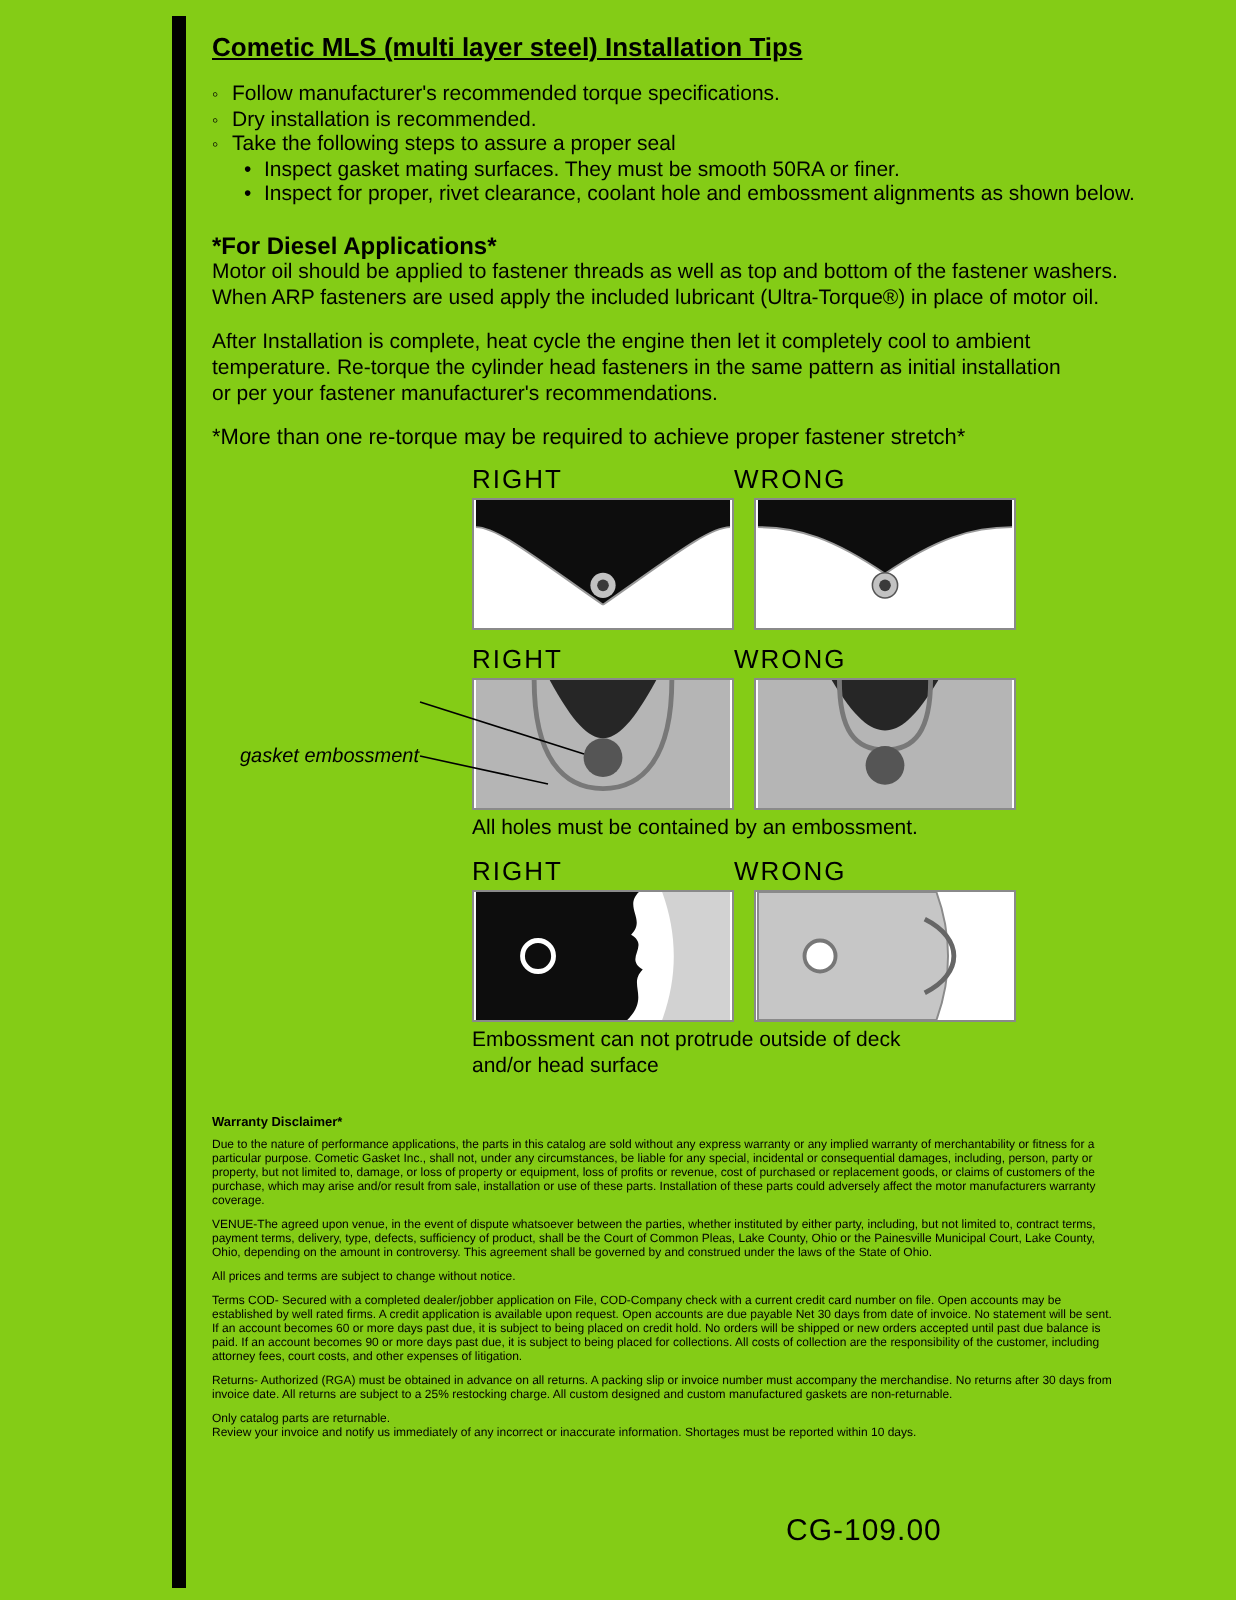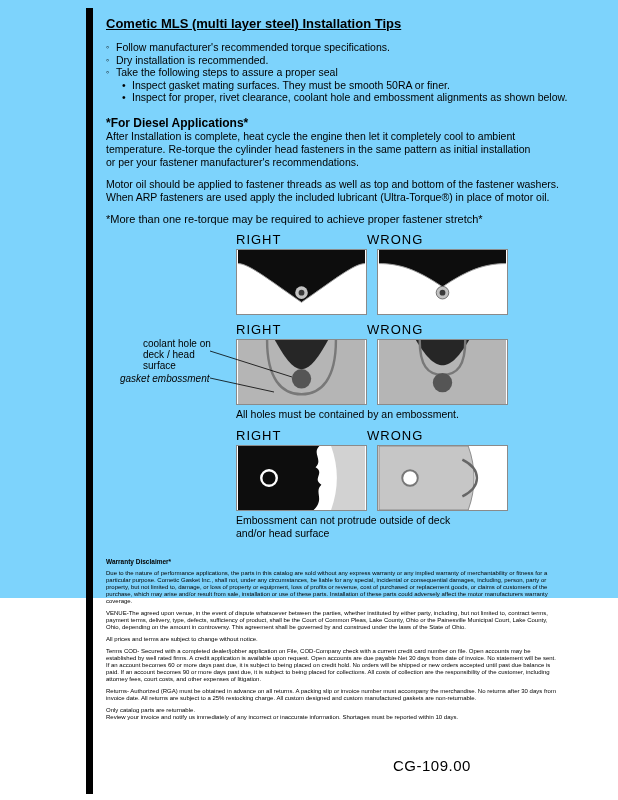--- a/index.html
+++ b/index.html
@@ -4,21 +4,21 @@
 <style>
   * { margin:0; padding:0; box-sizing:border-box; }
   html,body { background:#ffffff; }
   body {
     width:618px; height:800px;
     font-family:"Liberation Sans", sans-serif;
     color:#000;
     position:relative;
     overflow:hidden;
   }
-  .page { position:relative; width:618px; height:598px; background:#7dd3fc; }
+  .page { position:relative; width:618px; height:800px; background:#84cc16; }
   .left-bar { position:absolute; left:86px; top:8px; width:7px; height:786px; background:#000; }
   .content { position:absolute; left:106px; top:16px; width:494px; }
 
   .title { font-size:13px; font-weight:bold; text-decoration:underline; margin-bottom:10px; }
 
   .tip, .subtip { display:flex; font-size:10.5px; line-height:12.5px; }
   .tip .marker { width:10px; font-size:9px; }
   .subtip { margin-left:16px; }
   .subtip .marker { width:10px; }
   .subtip .txt { white-space:nowrap; }
@@ -73,25 +73,25 @@
         <span class="marker">•</span>
         <span class="txt">Inspect gasket mating surfaces.  They must be smooth 50RA or finer.</span>
       </div>
       <div class="subtip">
         <span class="marker">•</span>
         <span class="txt">Inspect for proper, rivet clearance, coolant hole and embossment alignments as shown below.</span>
       </div>
     </div>
 
     <h2 class="diesel-h">*For Diesel Applications*</h2>
+    <p class="para">Motor oil should be applied to fastener threads as well as top and bottom of the fastener washers.
+When ARP fasteners are used apply the included lubricant (Ultra-Torque®) in place of motor oil.</p>
     <p class="para">After Installation is complete, heat cycle the engine then let it completely cool to ambient
 temperature. Re-torque the cylinder head fasteners in the same pattern as initial installation
 or per your fastener manufacturer's recommendations.</p>
-    <p class="para">Motor oil should be applied to fastener threads as well as top and bottom of the fastener washers.
-When ARP fasteners are used apply the included lubricant (Ultra-Torque®) in place of motor oil.</p>
     <p class="note">*More than one re-torque may be required to achieve proper fastener stretch*</p>
 
     <div class="diagrams">
 
       <div class="diag-row">
         <div class="diag-labels">
           <span>RIGHT</span>
           <span>WRONG</span>
         </div>
         <div class="diag-images">
@@ -113,22 +113,20 @@
           </svg>
         </div>
       </div>
 
       <div class="diag-row">
         <div class="diag-labels">
           <span>RIGHT</span>
           <span>WRONG</span>
         </div>
         <div class="diag-images">
-          <div class="annot annot-1">coolant hole on
-deck / head surface</div>
           <div class="annot annot-2">gasket embossment</div>
           <svg class="annot-lines">
             <line x1="4" y1="12" x2="86" y2="38" stroke="#000" stroke-width="0.8"></line>
             <line x1="4" y1="39" x2="68" y2="53" stroke="#000" stroke-width="0.8"></line>
           </svg>
           <svg class="diag-img" viewBox="0 0 131 66">
             <rect width="131" height="66" fill="#b5b5b5"></rect>
             <path d="M38,0 C50,22 58,30 65.5,30 C73,30 81,22 93,0 Z" fill="#262626"></path>
             <circle cx="65.5" cy="40" r="10" fill="#555555"></circle>
             <path d="M30,0 C30,40 45,56 65.5,56 C86,56 101,40 101,0" fill="none" stroke="#787878" stroke-width="2.5"></path>

